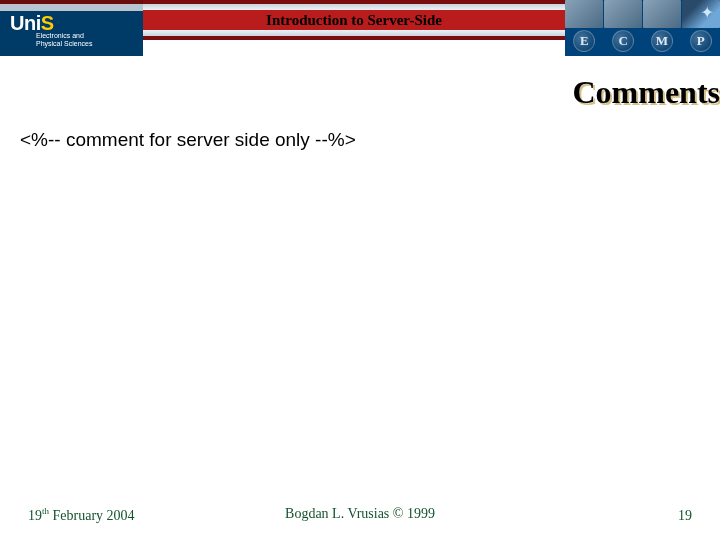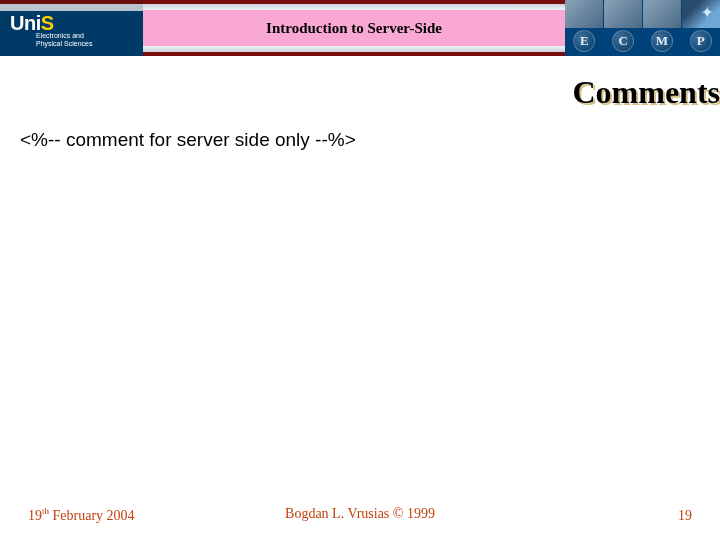--- a/index.html
+++ b/index.html
@@ -41,22 +41,22 @@
     position: absolute;
     top: 32px;
     left: 36px;
     color: #fff;
     font-family: Arial, sans-serif;
     font-size: 7px;
     line-height: 8px;
   }
   .header-center {
     flex: 1;
-    height: 56px;
-    background: #f9a8d4;
+    height: 40px;
+    background: #b91c1c;
     position: relative;
     display: flex;
     flex-direction: column;
     align-items: center;
     justify-content: center;
   }
   .header-center::before {
     content: "";
     position: absolute;
     top: 0;
@@ -173,21 +173,21 @@
   .footer {
     position: absolute;
     bottom: 16px;
     left: 0;
     right: 0;
     padding: 0 28px;
     display: flex;
     justify-content: space-between;
     align-items: baseline;
     font-size: 14px;
-    color: #c2410c;
+    color: #14532d;
   }
   .footer-date sup { font-size: 9px; }
   .footer-center {
     position: absolute;
     left: 50%;
     transform: translateX(-50%);
   }
 </style>
 </head>
 <body>

